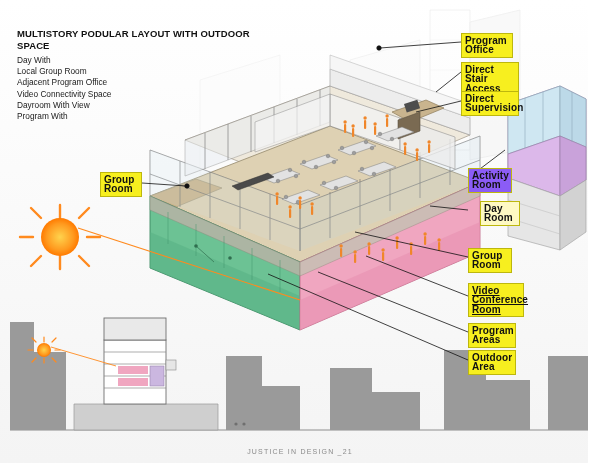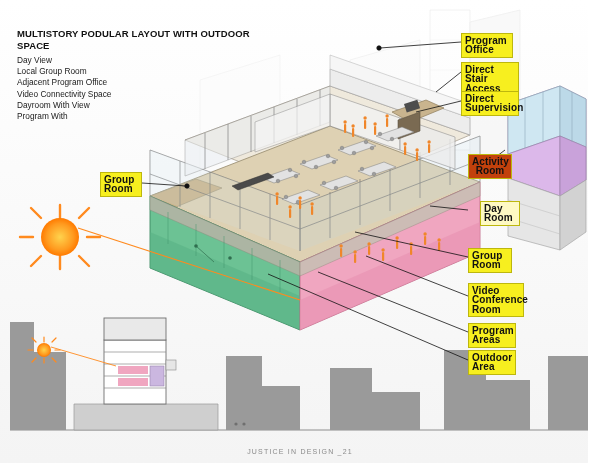--- a/index.html
+++ b/index.html
@@ -353,37 +353,37 @@
       <line x1="196" y1="246" x2="214" y2="262" stroke="#2f6e4f" stroke-width="0.7"></line>
       <circle cx="196" cy="246" r="1.8" fill="#2f6e4f" stroke="none"></circle>
       <circle cx="230" cy="258" r="1.8" fill="#2f6e4f" stroke="none"></circle>
     </g>
 
   </svg>
 
   <div class="title-block">
     <div class="title-main">MULTISTORY PODULAR LAYOUT WITH OUTDOOR SPACE</div>
     <ul class="title-list">
-      <li>Day View</li>
+      <li>Day With</li>
       <li>Local Group Room</li>
       <li>Adjacent Program Office</li>
       <li>Video Connectivity Space</li>
       <li>Dayroom With View</li>
       <li>Program With</li>
     </ul>
   </div>
 
   <div id="callout-layer">
       <div class="callout" style="left: 461px; top: 33px; width: 52px; min-height: 22px; background: rgb(247, 239, 31);">Program<br>Office</div>
       <div class="callout" style="left: 461px; top: 62px; width: 58px; min-height: 22px; background: rgb(247, 239, 31);">Direct Stair<br>Access</div>
       <div class="callout" style="left: 461px; top: 91px; width: 58px; min-height: 22px; background: rgb(247, 239, 31);">Direct<br>Supervision</div>
-      <div class="callout" style="left: 468px; top: 154px; width: 44px; min-height: 22px; background: #c2410c; text-align: center;">Activity<br>Room</div>
+      <div class="callout" style="left: 468px; top: 168px; width: 44px; min-height: 22px; background: #8b5cf6;">Activity<br>Room</div>
       <div class="callout" style="left: 480px; top: 201px; width: 40px; min-height: 22px; background: #fef9c3;">Day<br>Room</div>
       <div class="callout" style="left: 468px; top: 248px; width: 44px; min-height: 22px; background: rgb(247, 239, 31);">Group<br>Room</div>
-      <div class="callout" style="left: 468px; top: 283px; width: 56px; min-height: 31px; background: rgb(247, 239, 31);">Video<br>Conference<br>Room</div>
+      <div class="callout" style="left: 468px; top: 283px; width: 56px; min-height: 31px; background: rgb(247, 239, 31); text-decoration: underline;">Video<br>Conference<br>Room</div>
       <div class="callout" style="left: 468px; top: 323px; width: 48px; min-height: 22px; background: rgb(247, 239, 31);">Program<br>Areas</div>
       <div class="callout" style="left: 468px; top: 350px; width: 48px; min-height: 22px; background: rgb(247, 239, 31);">Outdoor<br>Area</div>
       <div class="callout" style="left: 100px; top: 172px; width: 42px; min-height: 22px; background: rgb(247, 239, 31);">Group<br>Room</div>
     </div>
 
   <div class="footer">JUSTICE IN DESIGN _21</div>
 
 </div>
 
 </body></html>

